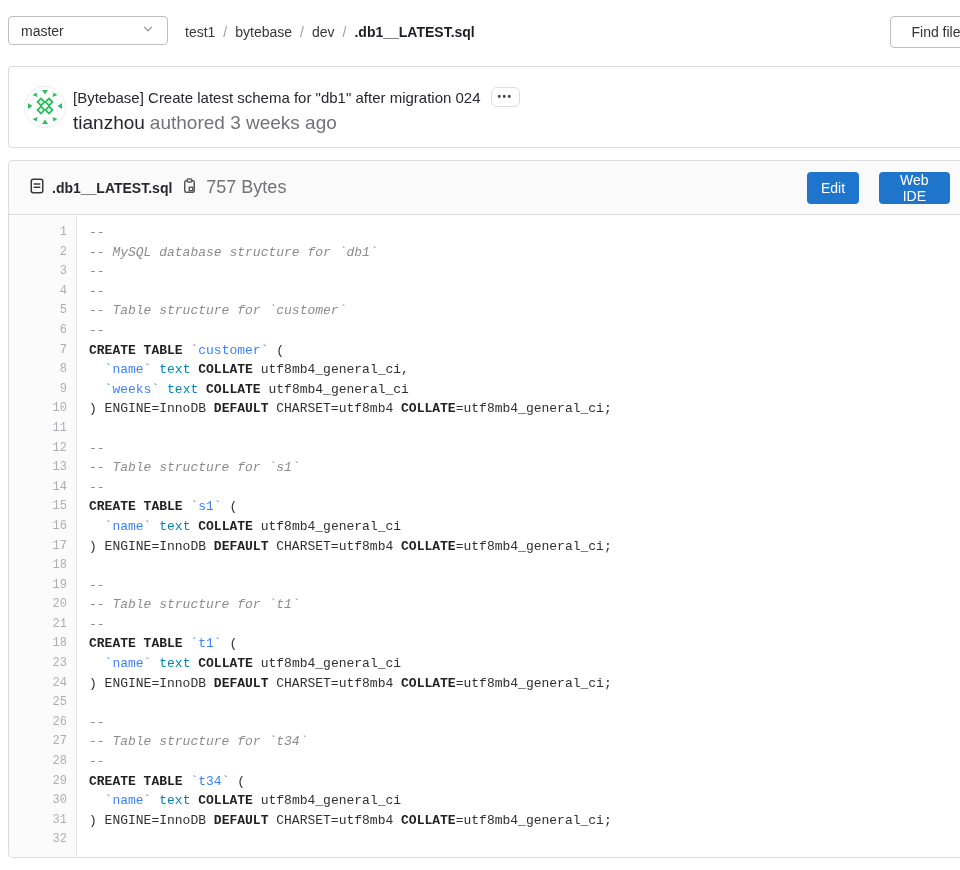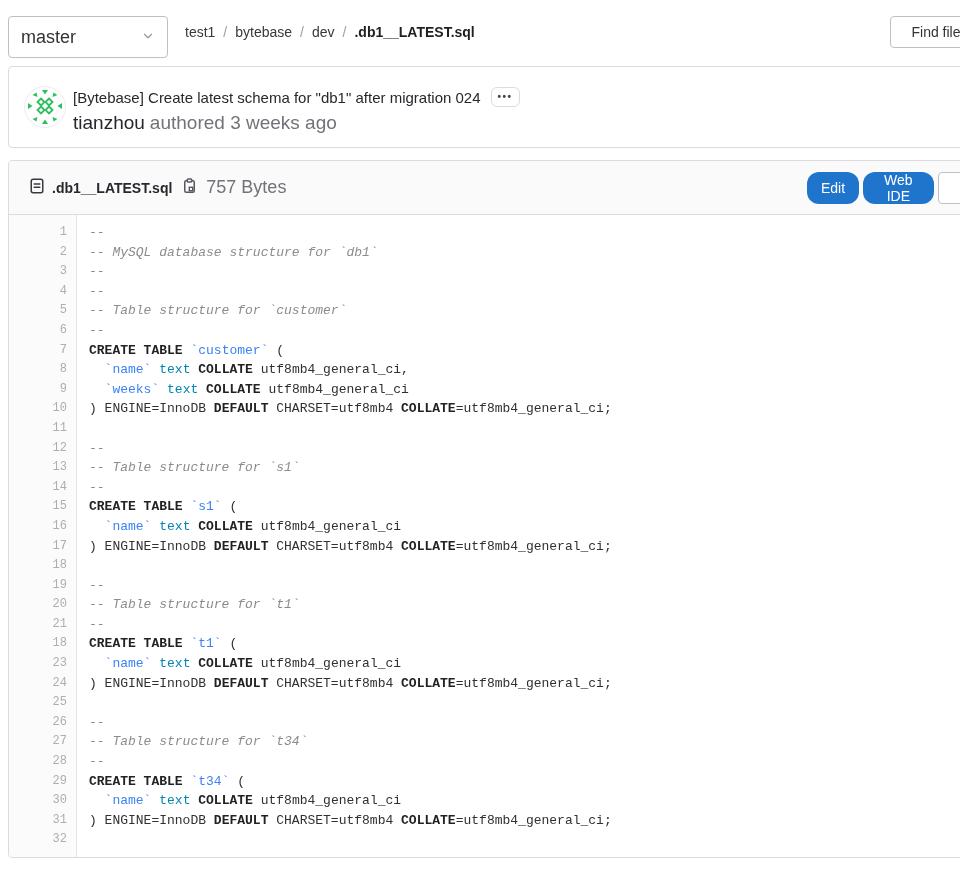--- a/index.html
+++ b/index.html
@@ -1,22 +1,22 @@
 <!DOCTYPE html>
 <html><head>
 <meta charset="utf-8">
 <style>
   * { margin:0; padding:0; box-sizing:border-box; }
   body { background:#ffffff; font-family:"Liberation Sans", sans-serif; }
   .page { position:relative; width:960px; height:870px; background:#fff; overflow:hidden; color:#28272d; }
 
   
-  .branch-select { position:absolute; left:8px; top:16px; width:160px; height:42px;
+  .branch-select { position:absolute; left:8px; top:16px; width:160px; height:29px;
     border:1px solid #bfbfc3; border-radius:4px; background:#fff; display:flex;
-    align-items:center; justify-content:space-between; padding:0 12px; font-size:18px; color:#333;
+    align-items:center; justify-content:space-between; padding:0 12px; font-size:14px; color:#333;
     cursor:pointer; }
   .breadcrumb { position:absolute; left:185px; top:16px; height:32px; display:flex;
     align-items:center; font-size:14px; color:#38383d;text-align:right; }
   .breadcrumb .crumb { margin-right:8px; }
   .breadcrumb .sep { margin-right:8px; color:#9e9ea4; }
   .breadcrumb .crumb-file { font-weight:bold; color:#1f1e24; }
   .find-file-btn { position:absolute; left:890px; top:16px; width:92px; height:32px;
     border:1px solid #bfbfc3; border-radius:4px; background:#fff; font-size:14px; color:#333;
     display:flex; align-items:center; justify-content:center; cursor:pointer; }
 
@@ -37,22 +37,22 @@
   .file-box { position:absolute; left:8px; top:160px; width:972px; height:698px;
     border:1px solid #dcdcde; border-radius:4px; background:#fff; }
   .file-header { position:relative; height:54px; background:#fafafa;
     border-bottom:1px solid #dcdcde; border-radius:4px 4px 0 0; display:flex;
     align-items:center; padding:0 20px; }
   .doc-icon, .copy-icon { flex:0 0 auto; }
   .file-name { font-size:14px; font-weight:bold; color:#28272d; margin:0 10px 0 7px; }
   .file-size { font-size:18px; color:#737278; margin-left:9px; }
   .file-actions { position:absolute; left:798px; top:11px; display:flex; }
   .btn-blue { height:32px; padding:0 14px; background:#1f75cb; color:#fff; border:none;
-    border-radius:12px; font-size:14px; font-family:"Liberation Sans",sans-serif;
-    display:flex; align-items:center; cursor:pointer; margin-right:4px; }
+    border-radius:4px; font-size:14px; font-family:"Liberation Sans",sans-serif;
+    display:flex; align-items:center; cursor:pointer; margin-right:20px; }
   .btn-partial { width:60px; height:32px; border:1px solid #bfbfc3; border-radius:4px;
     background:#fff; cursor:pointer; }
 
   
   .code-area { position:absolute; top:54px; left:0; right:0; bottom:0; overflow:hidden; }
   .gutter-bg { position:absolute; left:0; top:0; bottom:0; width:68px; background:#fbfbfb;
     border-right:1px solid #e3e3e6; border-radius:0 0 0 4px; }
   .code-rows { position:relative; padding-top:8px; }
   .code-row { display:flex; height:19.6px; line-height:19.6px;
     font-family:"Liberation Mono","DejaVu Sans Mono",monospace; }

